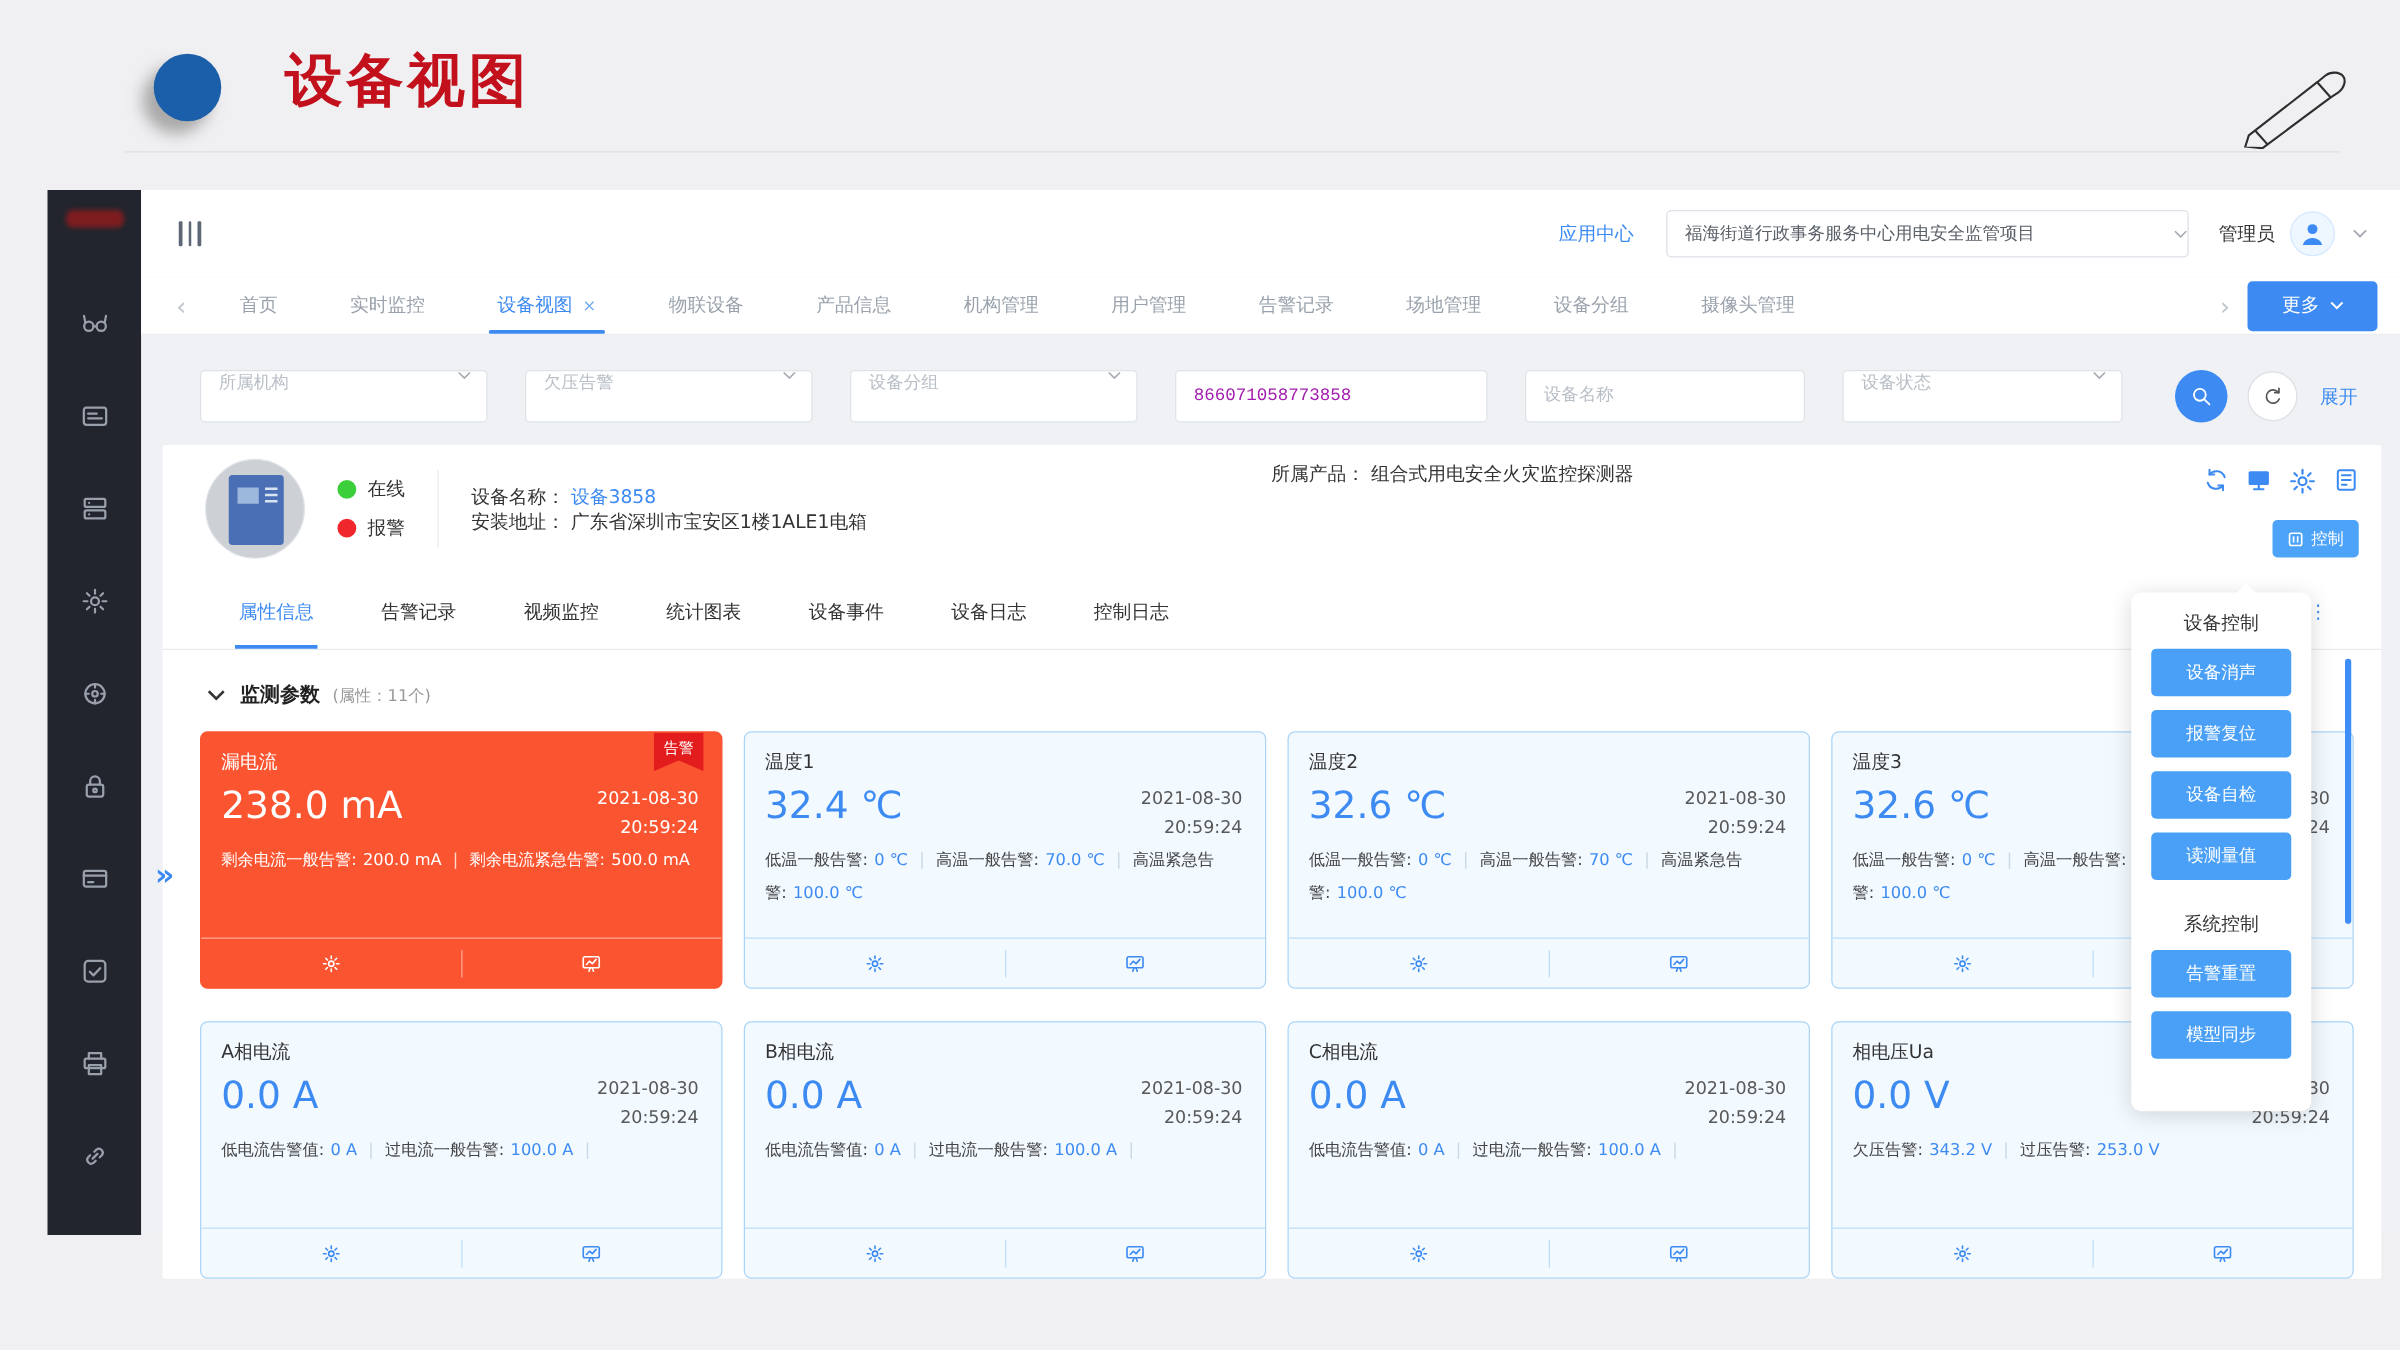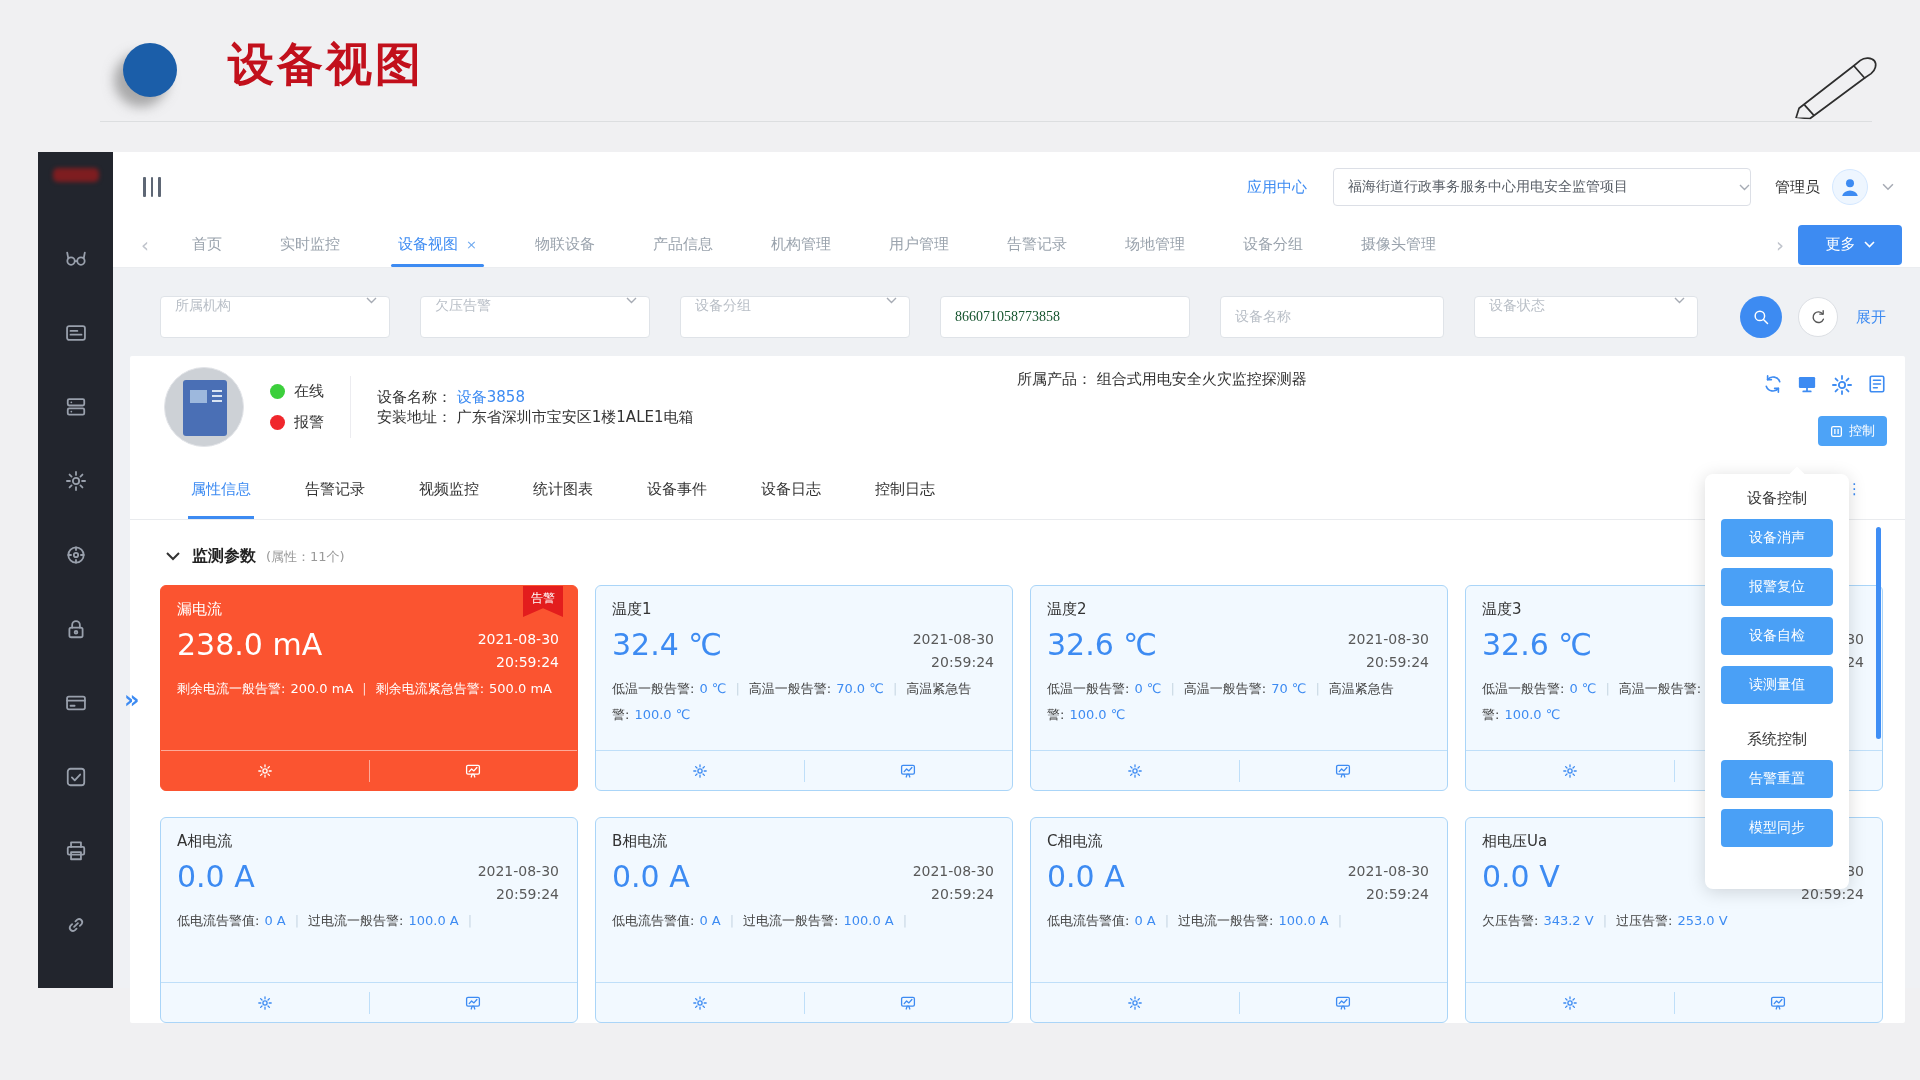--- a/index.html
+++ b/index.html
@@ -49,21 +49,21 @@
   .more-btn { height:40px; width:104px; margin-right:8px; background:#3d8bf2; border:none; border-radius:4px;
               color:#fff; font-size:15px; display:flex; align-items:center; justify-content:center; gap:8px; cursor:pointer;
               font-family:inherit; }
   .more-btn .chev { color:#fff; }
 
   
   .filterbar { display:flex; align-items:center; margin:28px 0 0 47px; height:42px; flex-shrink:0; }
   .fbox { height:42px; background:#fff; border:1px solid #dfe3e8; border-radius:4px; display:flex;
           padding:0 12px 0 14px; margin-right:30px; font-size:14px; }
   .fbox .ph { color:#b9bfc7; flex:1; }
-  .fbox input { border:none; outline:none; width:100%; font-size:14px; color:#14532d; font-family:Liberation Serif, serif; background:transparent; }
+  .fbox input { border:none; outline:none; width:100%; font-size:14px; color:#a21caf; font-family:Liberation Mono, monospace; background:transparent; }
   .fbox input::placeholder { color:#b9bfc7; }
   .w230{width:230px} .w250{width:250px} .w224{width:224px}
   .search-btn { width:42px; height:42px; border-radius:50%; background:#3d8bf2; border:none; margin-left:12px;
                 display:flex; align-items:center; justify-content:center; color:#fff; cursor:pointer; }
   .refresh-btn { width:40px; height:40px; border-radius:50%; background:#fff; border:1px solid #dcdfe4; margin-left:16px;
                  display:flex; align-items:center; justify-content:center; color:#555; cursor:pointer; }
   .expand-link { color:#3d8bf2; font-size:15px; margin-left:18px; cursor:pointer; }
 
   
   .panel { background:#fff; margin:18px 15px 0 17px; flex:1; position:relative; border-radius:2px; }

